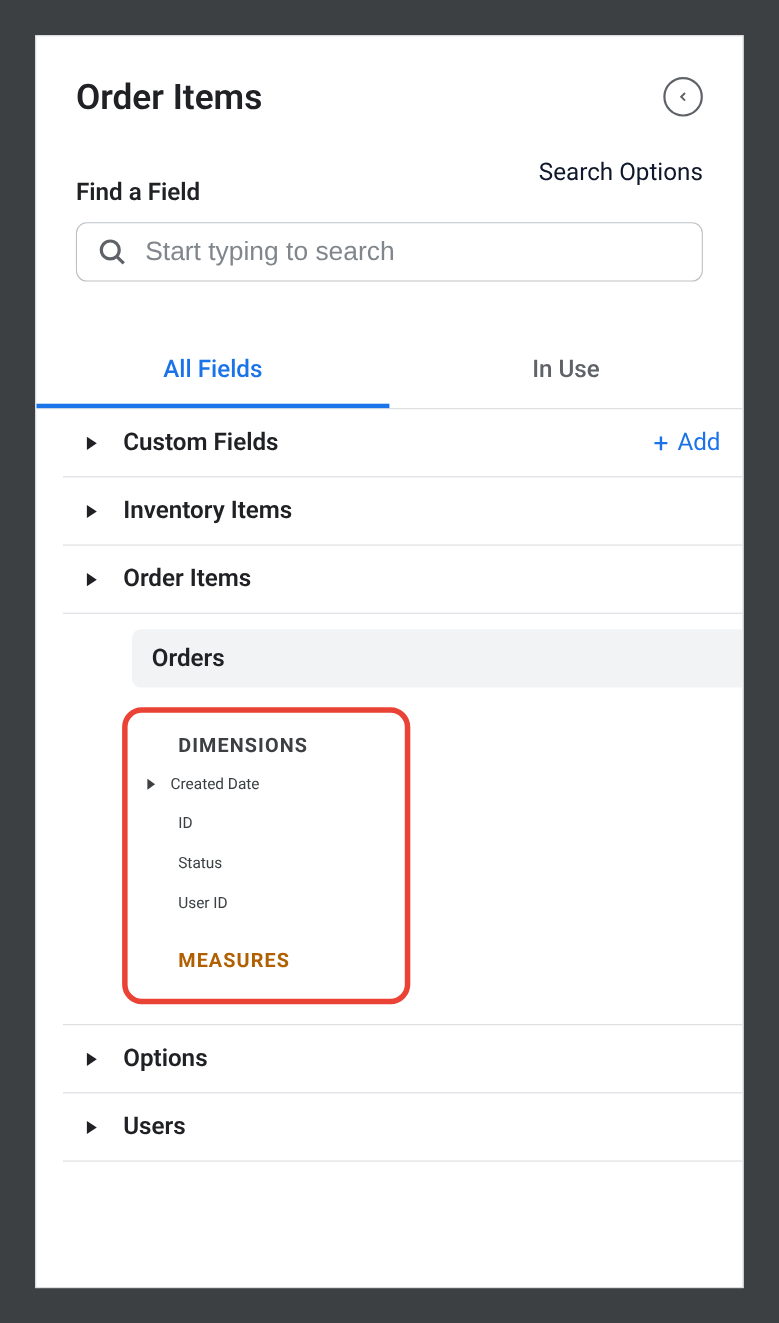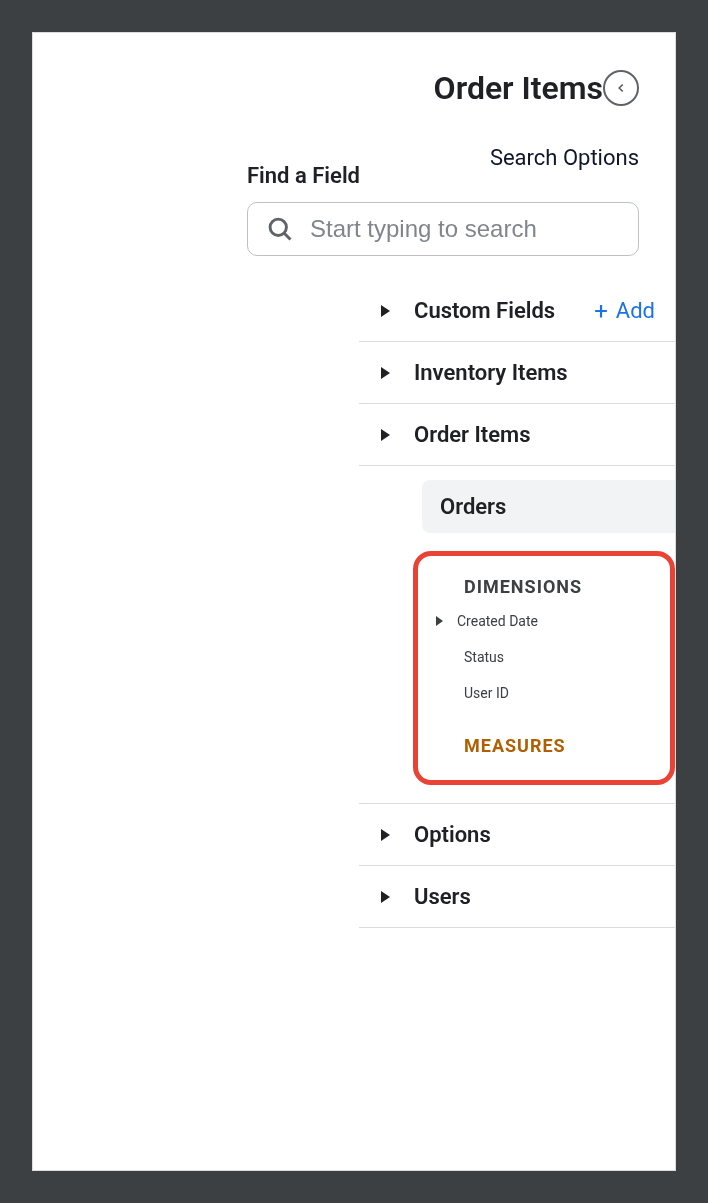--- a/index.html
+++ b/index.html
@@ -11,21 +11,20 @@
     padding: 32px;
   }
   .panel {
     background: #fff;
     border: 1px solid #dadce0;
     width: 100%;
     height: 100%;
     display: flex;
     flex-direction: column;
     overflow: hidden;
-    align-items: flex-end;
   }
   .header {
     display: flex;
     align-items: center;
     justify-content: space-between;
     padding: 36px 36px 20px 36px;
   }
   .header-title {
     font-size: 32px;
     font-weight: 600;
@@ -217,20 +216,24 @@
     </div>
     <div class="search-box">
       <svg viewBox="0 0 24 24" fill="none" stroke="currentColor" stroke-width="2.5">
         <circle cx="10.5" cy="10.5" r="7"></circle>
         <line x1="21" y1="21" x2="15.8" y2="15.8"></line>
       </svg>
       <input class="search-input" type="text" placeholder="Start typing to search" style="">
     </div>
   </div>
 
+  <div class="tabs">
+    <div class="tab active">All Fields</div>
+    <div class="tab">In Use</div>
+  </div>
 
   <div class="field-list">
 
     <div class="group-row first">
       <div class="caret"></div>
       <div class="group-label">Custom Fields</div>
       <div class="add-link">
         <span class="plus">+</span>
         <span>Add</span>
       </div>
@@ -253,20 +256,23 @@
       </div>
 
       <div class="highlight-box">
         <div class="section-label">DIMENSIONS</div>
 
         <div class="field-row">
           <div class="mini-caret"></div>
           <span>Created Date</span>
         </div>
         <div class="field-row no-caret">
+          <span>ID</span>
+        </div>
+        <div class="field-row no-caret">
           <span>Status</span>
         </div>
         <div class="field-row no-caret">
           <span>User ID</span>
         </div>
 
         <div class="section-label measures">MEASURES</div>
       </div>
     </div>
 

